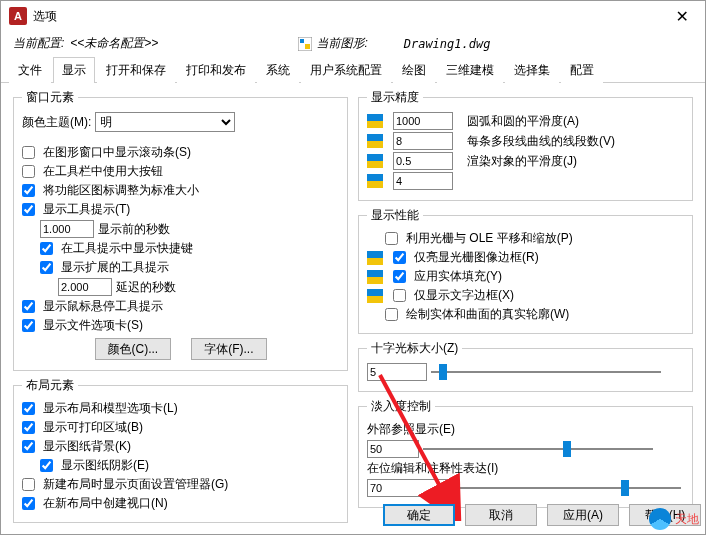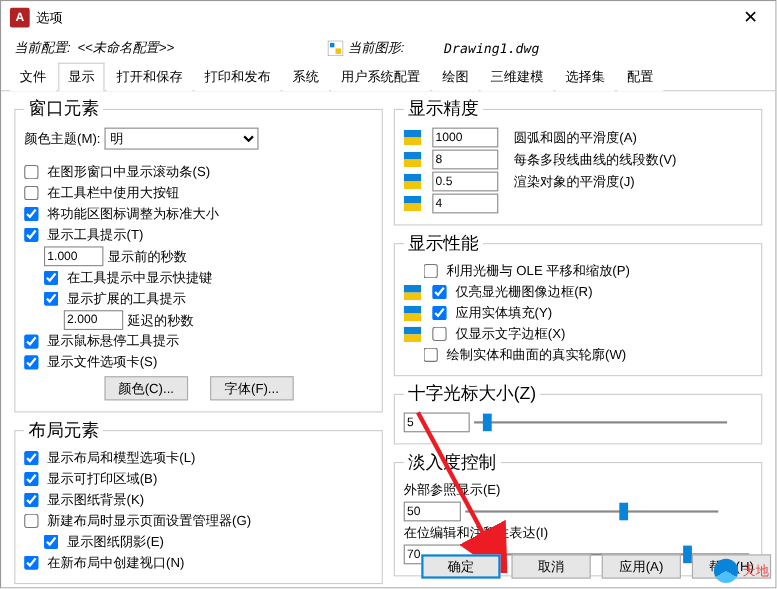--- a/index.html
+++ b/index.html
@@ -11,21 +11,21 @@
   .context-row { display: flex; align-items: center; padding: 4px 12px; font-size: 12px; font-style: italic; }
   .context-row .lbl { margin-right: 6px; }
   .context-row .val1 { margin-right: 140px; white-space: nowrap; }
   .dwg-icon { width: 14px; height: 14px; display: inline-block; margin-right: 4px; }
   .tabs { display: flex; border-bottom: 1px solid #ccc; padding: 0 8px; }
   .tab { padding: 4px 8px; cursor: pointer; margin-right: 2px; border: 1px solid transparent; border-bottom: none; position: relative; top: 1px; background: #fff; }
   .tab.active { border-color: #ccc; background: #fff; }
   .panel-body { display: flex; padding: 6px 12px; gap: 10px; }
   .col { flex: 1; display: flex; flex-direction: column; gap: 6px; }
   fieldset { border: 1px solid #ccc; padding: 4px 8px 8px 8px; margin: 0; }
-  legend { padding: 0 4px; font-size: 16px; margin-top: 28px; }
+  legend { padding: 0 4px; font-size: 12px; margin-top: 28px; }
   .row { display: flex; align-items: center; margin: 2px 0; gap: 4px; }
   .row.indent1 { margin-left: 18px; }
   .row.indent2 { margin-left: 36px; }
   input[type="checkbox"] { margin: 0 4px 0 0; width: 13px; height: 13px; }
   input[type="text"].small { width: 54px; height: 18px; font-size: 11px; padding: 0 2px; border: 1px solid #888; }
   select.combo { width: 140px; height: 20px; font-size: 12px; border: 1px solid #888; background: #fff; }
   .btn { background: #e6e6e6; border: 1px solid #aaa; padding: 2px 12px; cursor: pointer; font-size: 12px; height: 22px; display: inline-flex; align-items: center; }
   .pill-icon { width: 16px; height: 14px; display: inline-block; margin-right: 6px; }
   .slider-track { position: relative; height: 14px; display: flex; align-items: center; width: 230px; }
   .slider-line { height: 2px; background: #888; width: 100%; }
@@ -140,27 +140,27 @@
             <span>显示布局和模型选项卡(L)</span>
           </div>
         <div class="row">
             <input type="checkbox" checked="" style="">
             <span>显示可打印区域(B)</span>
           </div>
         <div class="row">
             <input type="checkbox" checked="" style="">
             <span>显示图纸背景(K)</span>
           </div>
+        <div class="row indent1">
+            <input type="checkbox" checked="" style="">
+            <span>显示图纸阴影(E)</span>
+          </div>
         <div class="row">
             <input type="checkbox" style="">
             <span>新建布局时显示页面设置管理器(G)</span>
-          </div>
-        <div class="row indent1">
-            <input type="checkbox" checked="" style="">
-            <span>显示图纸阴影(E)</span>
           </div>
         <div class="row">
             <input type="checkbox" checked="" style="">
             <span>在新布局中创建视口(N)</span>
           </div>
       </fieldset>
 
     </div>
 
     <div class="col">

